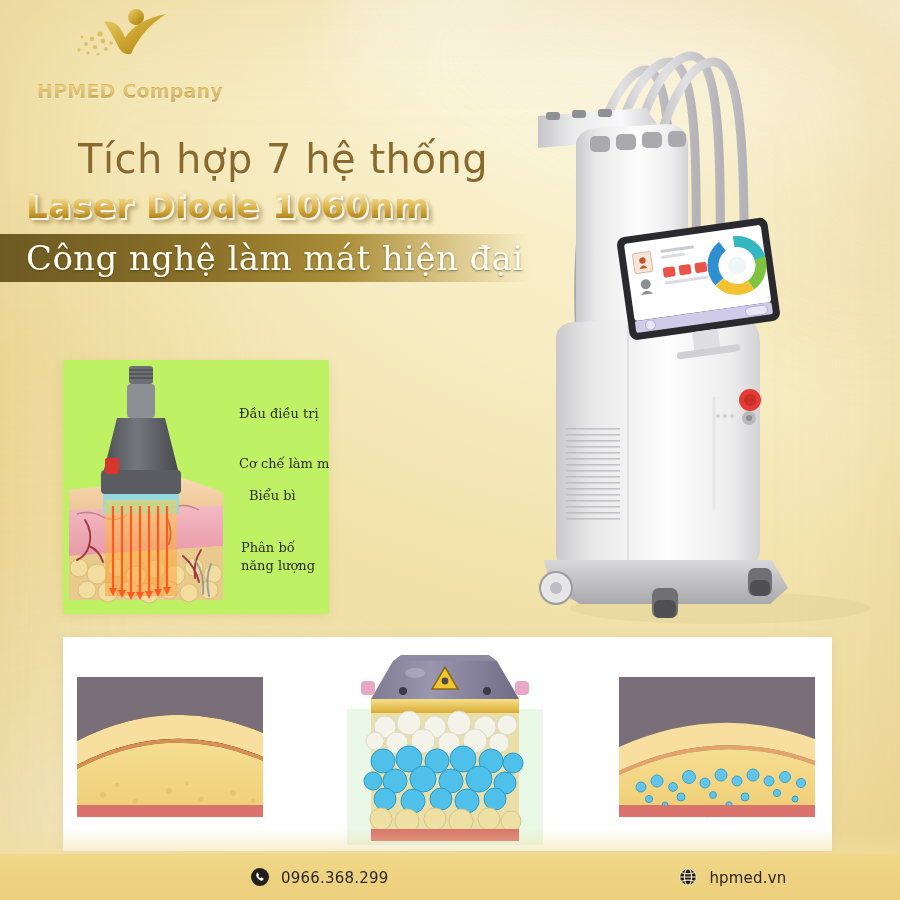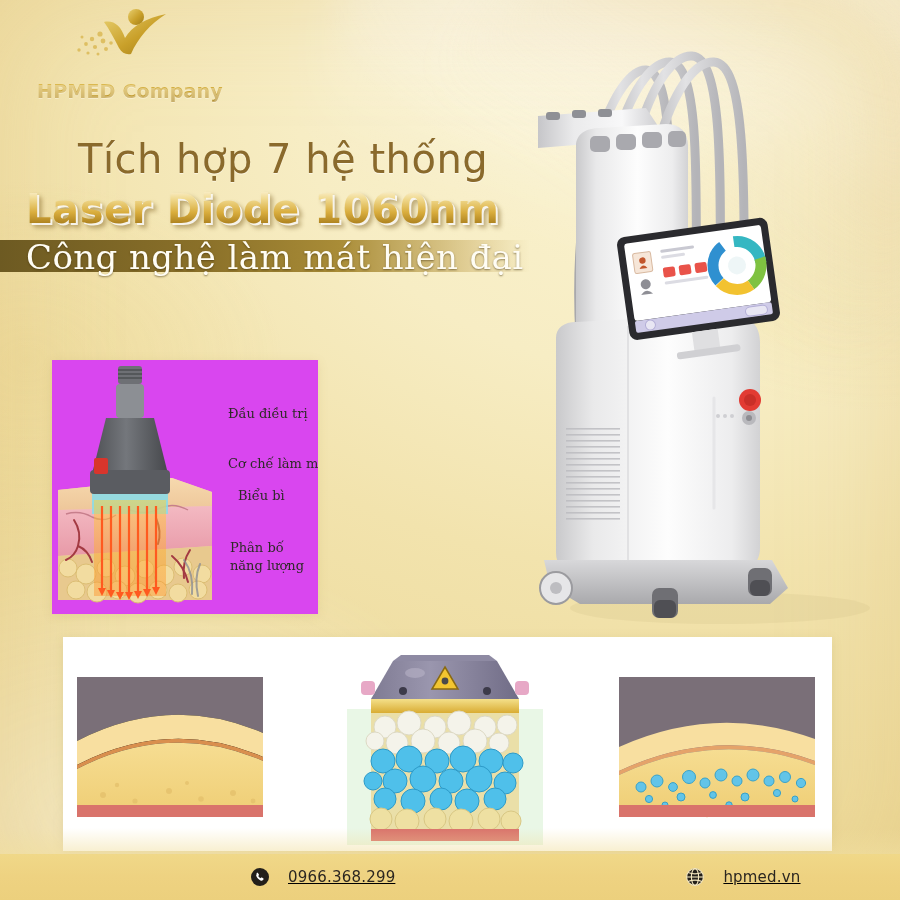--- a/index.html
+++ b/index.html
@@ -44,46 +44,46 @@
     color:#c9a227;
     background:linear-gradient(180deg,#e6c765 0%,#c8a02c 55%,#a9821c 100%);
     -webkit-background-clip:text;background-clip:text;-webkit-text-fill-color:transparent;
     text-shadow:0 1px 0 rgba(255,255,255,.35);margin-top:20px;}
 
   
   .headline{position:absolute;left:0;top:138px;width:560px;}
   .h-line1{margin-left:78px;font-size:40px;line-height:1.05;color:#8a6a2c;
     font-family:"DejaVu Sans", sans-serif;font-weight:400;letter-spacing:.5px;
     text-shadow:0 1px 1px rgba(255,255,255,.6);}
-  .h-line2{margin-left:26px;margin-top:8px;font-size:40px;line-height:1.06;
+  .h-line2{margin-left:26px;margin-top:8px;font-size:34px;line-height:1.06;
     font-family:"DejaVu Sans", sans-serif;font-weight:700;letter-spacing:.6px;
     background:linear-gradient(180deg,#fdf6df 0%,#f0d98f 26%,#d9ad3d 58%,#a87d1c 88%,#8a6414 100%);
     -webkit-background-clip:text;background-clip:text;-webkit-text-fill-color:transparent;
     filter:drop-shadow(2px 2px 0 rgba(255,255,255,.85)) drop-shadow(3px 3px 2px rgba(120,88,24,.45));}
-  .h-line3-wrap{margin-top:10px;width:530px;height:32px;display:flex;align-items:flex-start;
+  .h-line3-wrap{margin-top:10px;width:530px;height:48px;display:flex;align-items:center;
     background:linear-gradient(90deg,#6d5a22 0%,#8a7029 38%,#a98c37 64%,rgba(196,166,88,.45) 88%,rgba(230,210,150,0) 100%);}
   .h-line3{margin-left:26px;font-size:34px;line-height:1;color:#fffdf4;
     font-family:"DejaVu Serif", serif;font-weight:400;letter-spacing:.4px;
     text-shadow:0 1px 2px rgba(60,44,10,.55);}
 
   
   .machine{position:absolute;left:520px;top:8px;width:380px;height:640px;}
 
   
-  .card-diagram{position:absolute;left:52px;top:360px;width:266px;height:254px;
-    background:#d946ef;box-shadow:0 2px 10px rgba(150,120,50,.13);}
+  .card-diagram{position:absolute;left:63px;top:360px;width:266px;height:254px;
+    background:#bef264;box-shadow:0 2px 10px rgba(150,120,50,.13);}
   .diag-label{position:absolute;font-family:"DejaVu Serif", serif;color:#2e2a27;font-size:13px;line-height:1.25;}
 
   
   .card-bottom{position:absolute;left:63px;top:637px;width:769px;height:214px;
     background:#ffffff;box-shadow:0 2px 10px rgba(150,120,50,.13);}
 
   
   .footer{position:absolute;left:0;right:0;bottom:0;height:46px;display:flex;align-items:center;}
-  .f-item{display:flex;align-items:center;gap:18px;text-decoration:underline;}
+  .f-item{display:flex;align-items:flex-end;gap:11px;}
   .f-phone{margin-left:250px;}
   .f-web{margin-left:290px;}
   .f-ico{width:20px;height:20px;flex:0 0 20px;}
   .f-text{font-family:"DejaVu Sans", sans-serif;font-size:15px;color:#2b2620;letter-spacing:.2px;}
 </style>
 </head>
 <body>
 
 <div class="stage">
 

